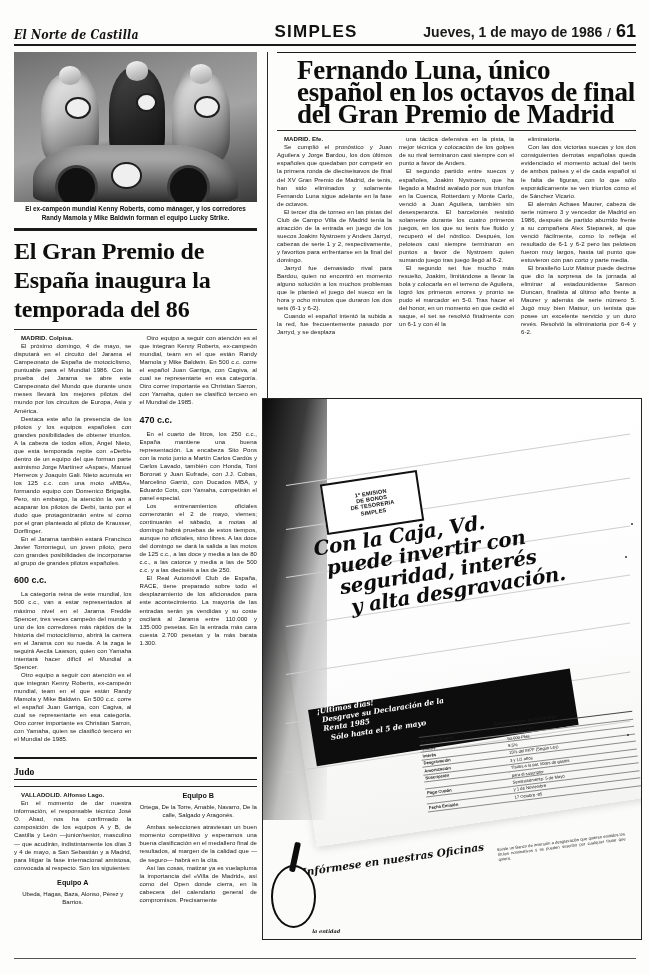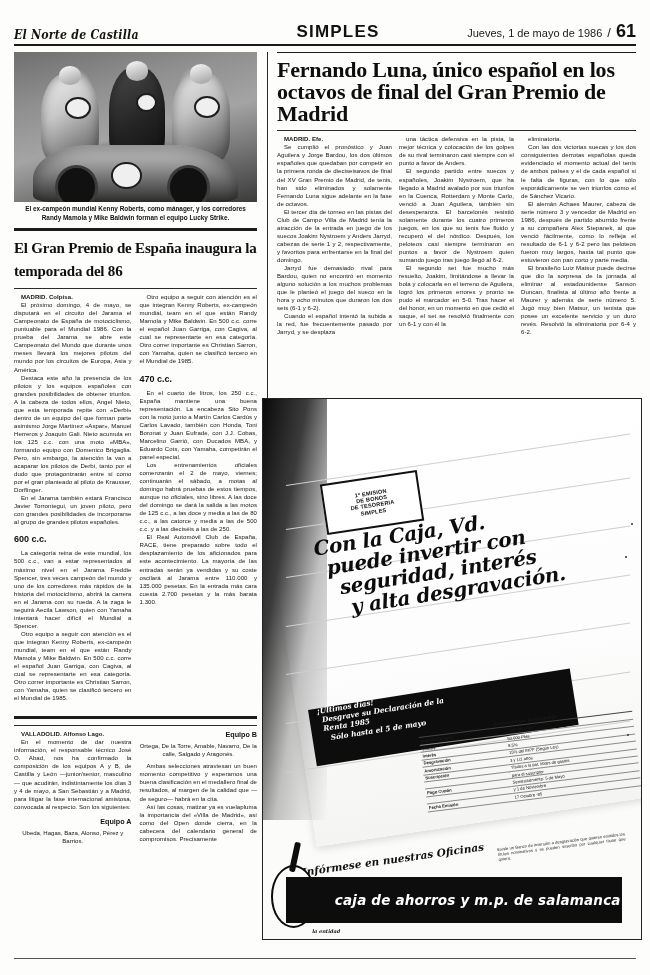--- a/index.html
+++ b/index.html
@@ -18,21 +18,21 @@
   .mast-logo{
     font-family:"DejaVu Serif",serif;font-weight:bold;font-style:italic;
     font-size:11px;letter-spacing:.2px;color:#15130f;
     transform:scaleY(1.15);transform-origin:left bottom;
   }
   .mast-section{
     font-family:"Liberation Sans",sans-serif;font-weight:bold;font-size:17px;
     letter-spacing:1.2px;color:#111;margin-left:70px;
   }
   .mast-right{display:flex;align-items:baseline;gap:5px;}
-  .mast-date{font-size:11px;font-weight:normal;color:#1a1a1a;}
+  .mast-date{font-size:14px;font-weight:bold;color:#1a1a1a;}
   .mast-slash{font-size:13px;color:#1a1a1a;}
   .mast-page{font-size:18px;font-weight:bold;color:#111;}
   .rule-thick{height:2px;background:#1b1b1b;margin:2px 4px 0 4px;}
 
   
   .cols{display:flex;margin-top:6px;padding:0 4px;}
   .col-left{width:243px;flex:0 0 243px;}
   .col-right{flex:1;margin-left:10px;padding-left:9px;border-left:1px solid #2a2a2a;}
 
   
@@ -74,42 +74,42 @@
   .rule-thin{height:1px;background:#2a2a2a;margin:4px 0;}
 
   
   .kicker{
     font-family:"Liberation Serif",serif;font-weight:bold;font-size:9.6px;
     padding-bottom:2px;margin-top:7px;color:#121212;display:block;
   }
   .kicker-rule{height:1.3px;background:#1b1b1b;margin-bottom:6px;}
   .headline{
     font-family:"Liberation Serif",serif;font-weight:bold;
-    font-size:15px;line-height:23px;letter-spacing:-0.2px;color:#0e0e0e;
+    font-size:24px;line-height:29px;letter-spacing:-0.2px;color:#0e0e0e;
     margin-bottom:5px;
   }
   .headline-sm{font-size:17px;line-height:19px;}
-  .headline-tennis{font-size:22px;line-height:22px;}
+  .headline-tennis{font-size:27px;line-height:22px;margin-left:20px;}
   .kicker-tennis{font-size:8.6px;}
 
   
   .body2{display:flex;gap:8px;}
   .body3{display:flex;gap:7px;}
   .bcol{flex:1;min-width:0;}
   p.bt{
     font-size:6.05px;line-height:8.05px;text-align:justify;margin:0 0 0 0;
     text-indent:7px;color:#161616;letter-spacing:.05px;
     -webkit-hyphens:auto;hyphens:auto;
   }
   p.bt.first{text-indent:7px;}
   .subhead{
     font-family:"Liberation Sans",sans-serif;font-weight:bold;font-size:9px;
     margin:8px 0 5px 0;color:#0f0f0f;
   }
-  .teamhead{font-weight:bold;font-size:7.2px;text-align:right;margin:6px 0 3px 0;}
+  .teamhead{font-weight:bold;font-size:7.2px;text-align:center;margin:6px 0 3px 0;}
   .teamlist{font-size:6.05px;line-height:8.05px;text-align:center;color:#161616;}
   .dateline{font-weight:bold;}
 
   
   .ad{
     position:absolute;left:262px;top:398px;width:378px;height:540px;
     background:#fbfbf9;border:1px solid #222;overflow:hidden;
   }
   .ad-paper{
     position:absolute;left:-4%;top:-2%;width:112%;height:86%;
@@ -260,20 +260,21 @@
           <p class="bt first">Otro equipo a seguir con atención es el que integran Kenny Roberts, ex-campeón mundial, team en el que están Randy Mamola y Mike Baldwin. En 500 c.c. corre el español Juan Garriga, con Cagiva, al cual se representarte en esa categoría. Otro correr importante es Christian Sarron, con Yamaha, quien se clasificó tercero en el Mundial de 1985.</p>
           <div class="subhead">470 c.c.</div>
           <p class="bt">En el cuarto de litros, los 250 c.c., España mantiene una buena representación. La encabeza Sito Pons con la moto junto a Martín Carlos Cardús y Carlos Lavado, también con Honda, Toni Boronat y Juan Eufrade, con J.J. Cobas, Marcelino Garrió, con Ducados MBA, y Eduardo Cots, con Yamaha, competirán el panel especial.</p>
           <p class="bt">Los entrenamientos oficiales comenzarán el 2 de mayo, viernes; continuarán el sábado, a motas al domingo habrá pruebas de estos tiempos, aunque no oficiales, sino libres. A las doce del domingo se dará la salida a las motos de 125 c.c., a las doce y media a las de 80 c.c., a las catorce y media a las de 500 c.c. y a las dieciséis a las de 250.</p>
           <p class="bt">El Real Automóvil Club de España, RACE, tiene preparado sobre todo el desplazamiento de los aficionados para este acontecimiento. La mayoría de las entradas serán ya vendidas y su coste oscilará al Jarama entre 110.000 y 135.000 pesetas. En la entrada más cara cuesta 2.700 pesetas y la más barata 1.300.</p>
           <p class="bt"></p>
         </div>
       </div>
 
       <div class="rule-med" style="margin-top:14px;"></div>
+      <div class="kicker">Judo</div>
       <div class="kicker-rule"></div>
       <div class="rule-thin"></div>
 
       <div class="body2">
         <div class="bcol">
           <p class="bt first dateline">VALLADOLID. Alfonso Lago.</p>
           <p class="bt">En el momento de dar nuestra información, el responsable técnico José O. Abad, nos ha confirmado la composición de los equipos A y B, de Castilla y León —junior/senior, masculino— que acudirán, indistintamente los días 3 y 4 de mayo, a San Sebastián y a Madrid, para litigar la fase internacional amistosa, convocada al respecto. Son los siguientes:</p>
           <div class="teamhead">Equipo A</div>
           <div class="teamlist">Ubeda, Hagas, Baza, Alonso, Pérez y Barrios.</div>
         </div>
@@ -393,23 +394,20 @@
               <td>17 Octubre -85</td>
             </tr>
       </tbody>
         </table>
     </div>
 
     <div class="ad-note">Existe un Banco de inversión a desgravación que quieren emitidos los títulos nominativos y se pueden suscribir por cualquier titular que quiera.</div>
     <div class="ad-inform">Infórmese en nuestras Oficinas</div>
 
     <div class="ad-mark"></div>
-    <div class="ad-logo">
-      <span class="ad-logo-txt">caja de ahorros y m.p. de salamanca</span>
-    </div>
     <div class="ad-sub">la entidad</div>
 
     <div class="ad-dot" style="right:8px;top:23%;width:2px;height:2px;"></div>
     <div class="ad-dot" style="right:14px;top:29%;width:2px;height:2px;"></div>
     <div class="ad-dot" style="right:12px;top:62%;width:2px;height:2px;"></div>
   </div>
 
   <div class="bottom-rule"></div>
 </div>
 

